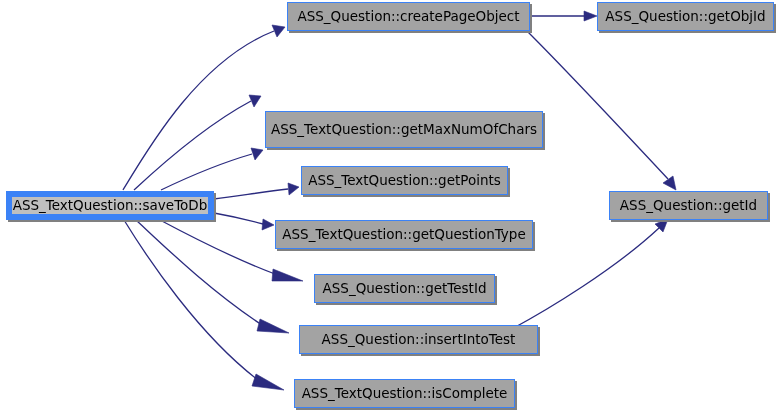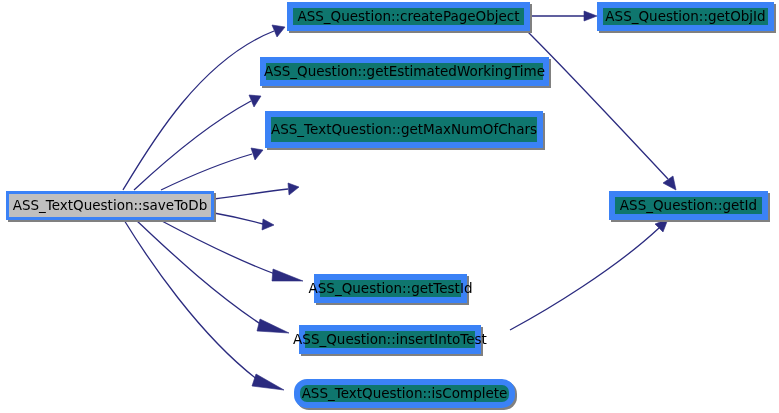--- a/index.html
+++ b/index.html
@@ -22,39 +22,39 @@
   #edge-layer {
     position: absolute;
     left: 0;
     top: 0;
     width: 779px;
     height: 413px;
   }
   .node {
     position: absolute;
     box-sizing: border-box;
-    background: #0f766e;
-    border: 6px solid #3b82f6;
+    background: #a3a3a3;
+    border: 1px solid #3b82f6;
     box-shadow: 2px 2px 0 0 #808080;
     display: flex;
     align-items: center;
     justify-content: center;
     white-space: nowrap;
     z-index: 3;
   }
   .node-label {
     font-family: "DejaVu Sans", sans-serif;
     font-size: 13.5px;
     color: #000000;
     letter-spacing: 0px;
     line-height: 1;
   }
   .node.highlight {
     background: #bfbfbf;
-    border: 3px solid #3b82f6;
+    border: 6px solid #3b82f6;
   }
   .edge-path {
     fill: none;
     stroke: #2b2b7f;
     stroke-width: 1.3px;
   }
   .arrow-head {
     fill: #2b2b7f;
     stroke: #2b2b7f;
     stroke-width: 0.6px;
@@ -124,39 +124,42 @@
   </svg>
 
   <div class="node highlight" style="left:6px; top:191px; width:208px; height:29px;">
     <span class="node-label">ASS_TextQuestion::saveToDb</span>
   </div>
 
   <div class="node" style="left:287px; top:2px; width:243px; height:29px;">
     <span class="node-label">ASS_Question::createPageObject</span>
   </div>
 
-  <div class="node" style="left:260px; top:57px; width:289px; height:29px;">
-    <span class="node-label">ASS_Question::getEstimatedWorkingTime</span>
-  </div>
 
   <div class="node" style="left:265px; top:111px; width:278px; height:37px;">
     <span class="node-label">ASS_TextQuestion::getMaxNumOfChars</span>
   </div>
 
+  <div class="node" style="left:301px; top:166px; width:207px; height:29px;">
+    <span class="node-label">ASS_TextQuestion::getPoints</span>
+  </div>
 
+  <div class="node" style="left:275px; top:220px; width:258px; height:29px;">
+    <span class="node-label">ASS_TextQuestion::getQuestionType</span>
+  </div>
 
-  <div class="node" style="left:314px; top:274px; width:153px; height:29px;">
+  <div class="node" style="left:314px; top:274px; width:181px; height:29px;">
     <span class="node-label">ASS_Question::getTestId</span>
   </div>
 
-  <div class="node" style="left:299px; top:325px; width:182px; height:29px;">
+  <div class="node" style="left:299px; top:325px; width:239px; height:29px;">
     <span class="node-label">ASS_Question::insertIntoTest</span>
   </div>
 
-  <div class="node" style="left:294px; top:379px; width:221px; height:29px;border-radius:13px;">
+  <div class="node" style="left:294px; top:379px; width:221px; height:29px;">
     <span class="node-label">ASS_TextQuestion::isComplete</span>
   </div>
 
   <div class="node" style="left:597px; top:2px; width:177px; height:29px;">
     <span class="node-label">ASS_Question::getObjId</span>
   </div>
 
   <div class="node" style="left:609px; top:191px; width:159px; height:29px;align-items:center;">
     <span class="node-label">ASS_Question::getId</span>
   </div>

